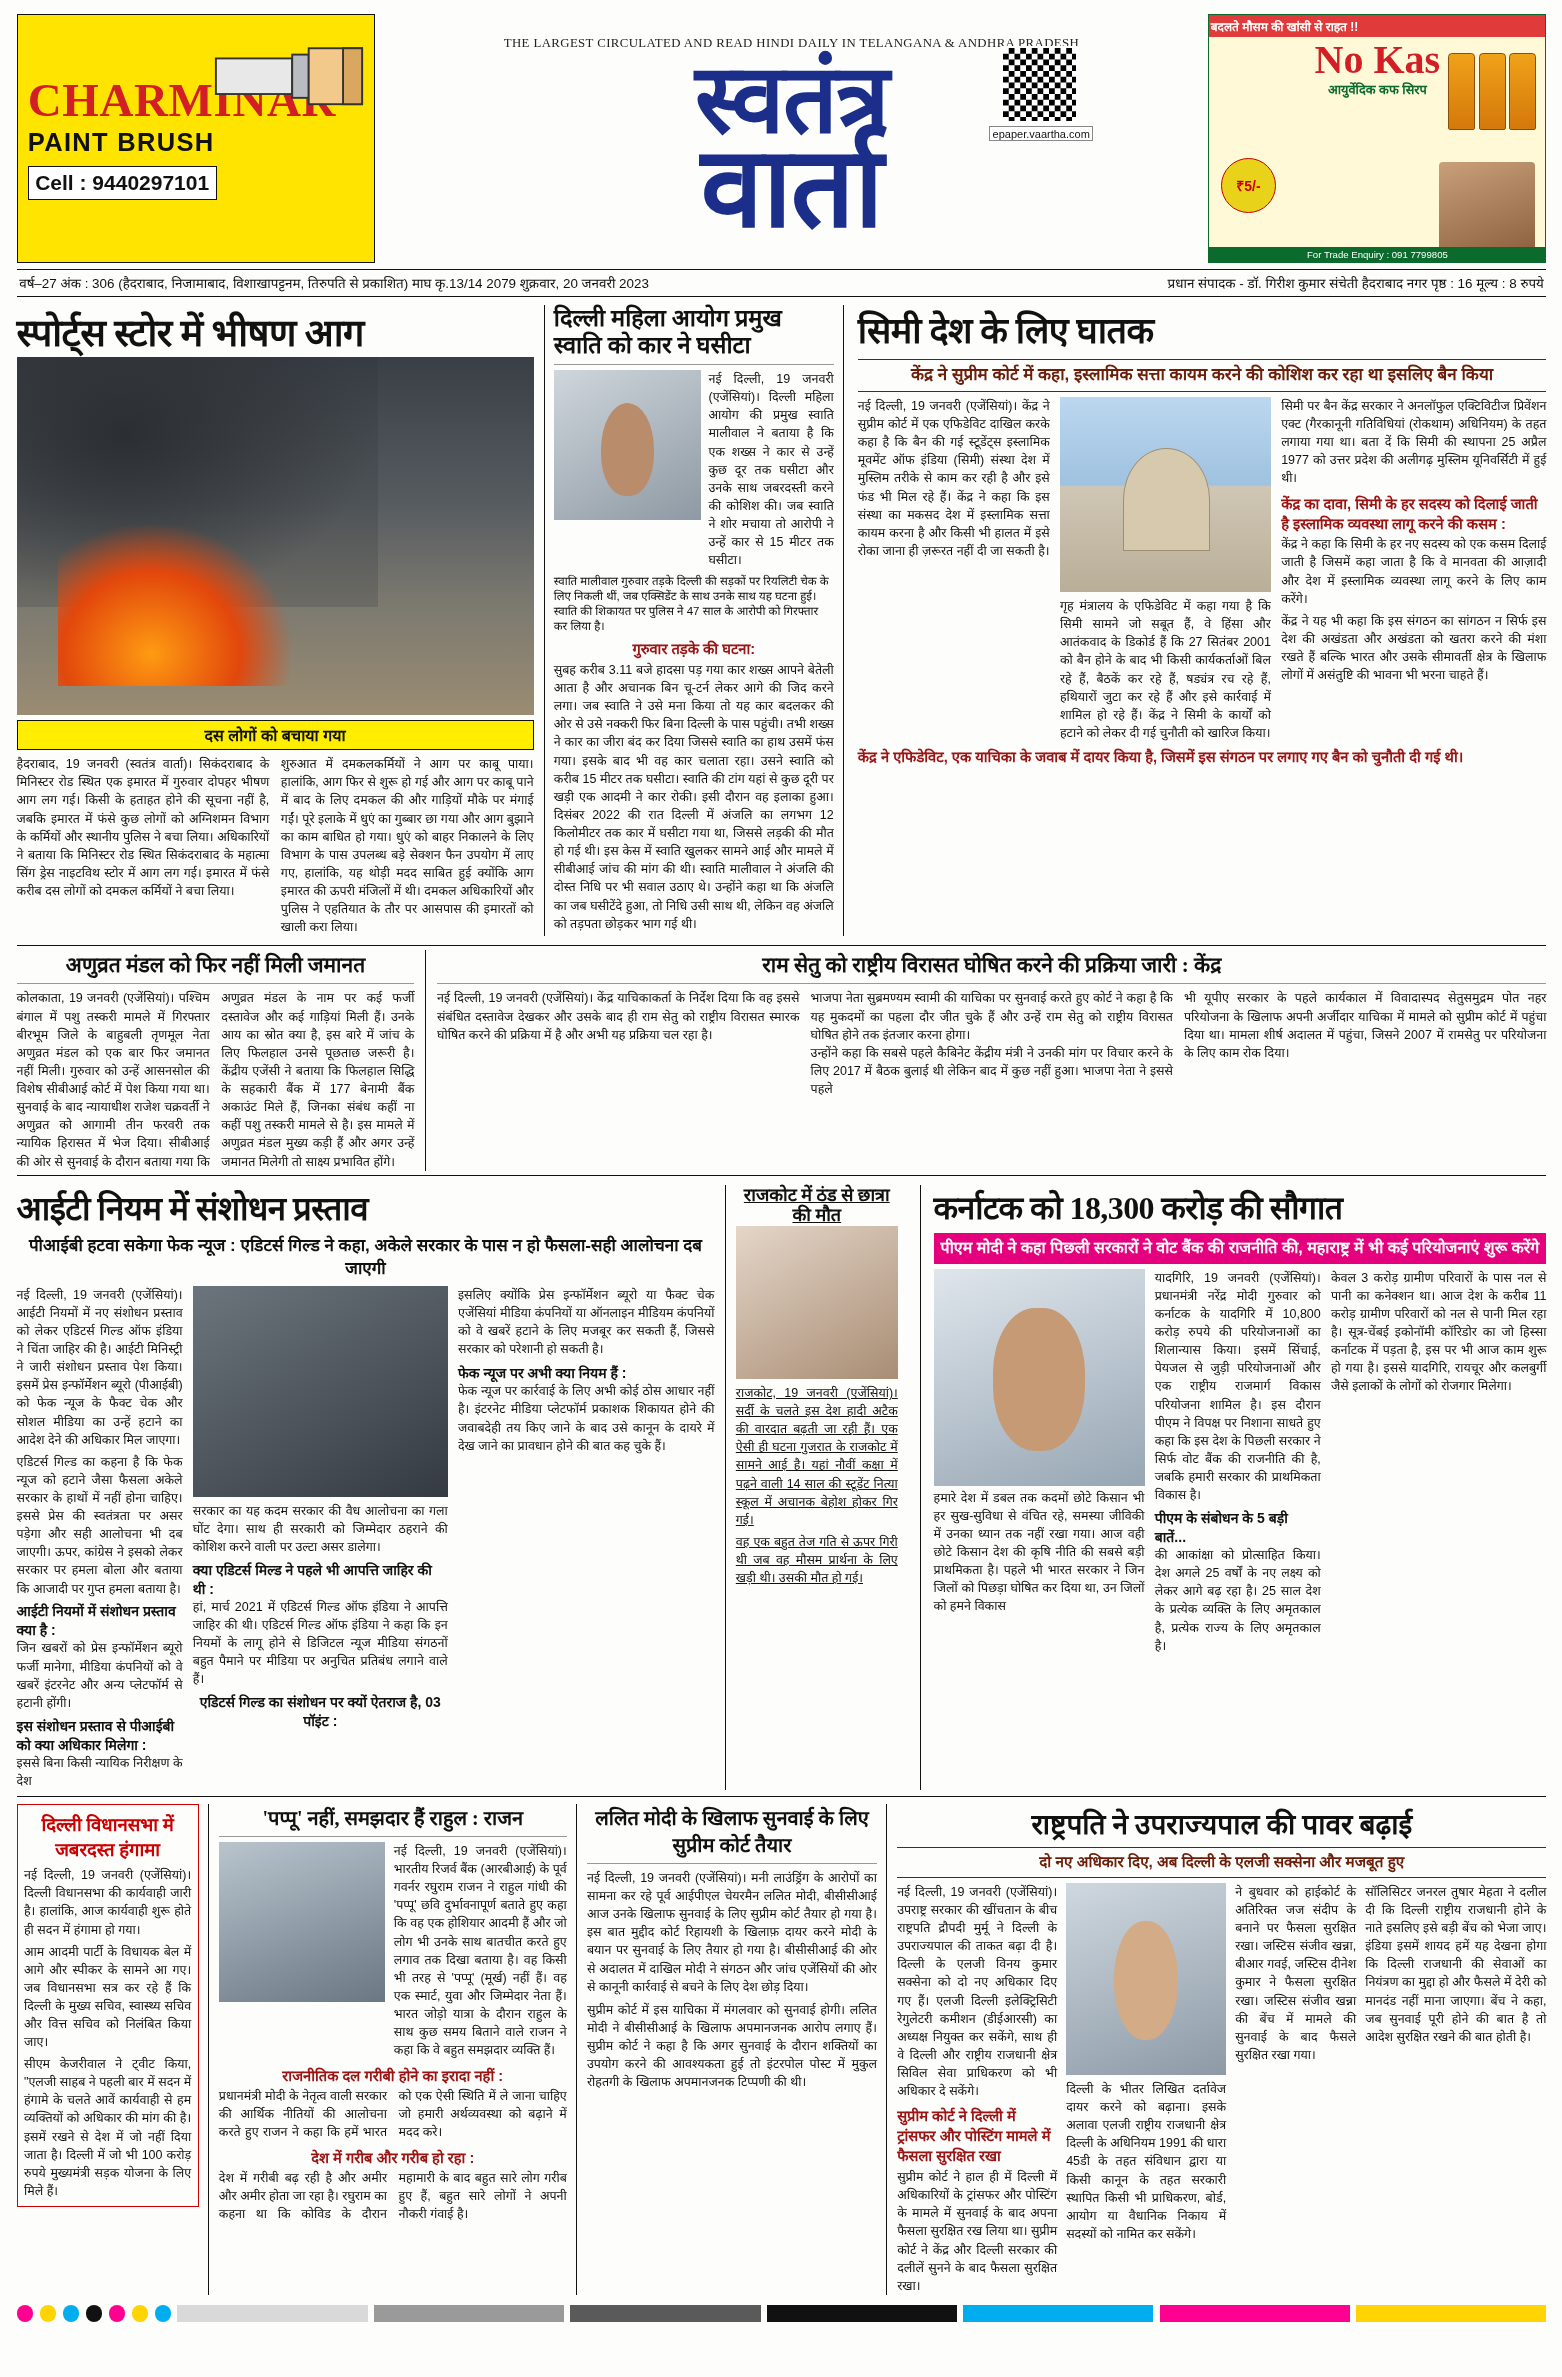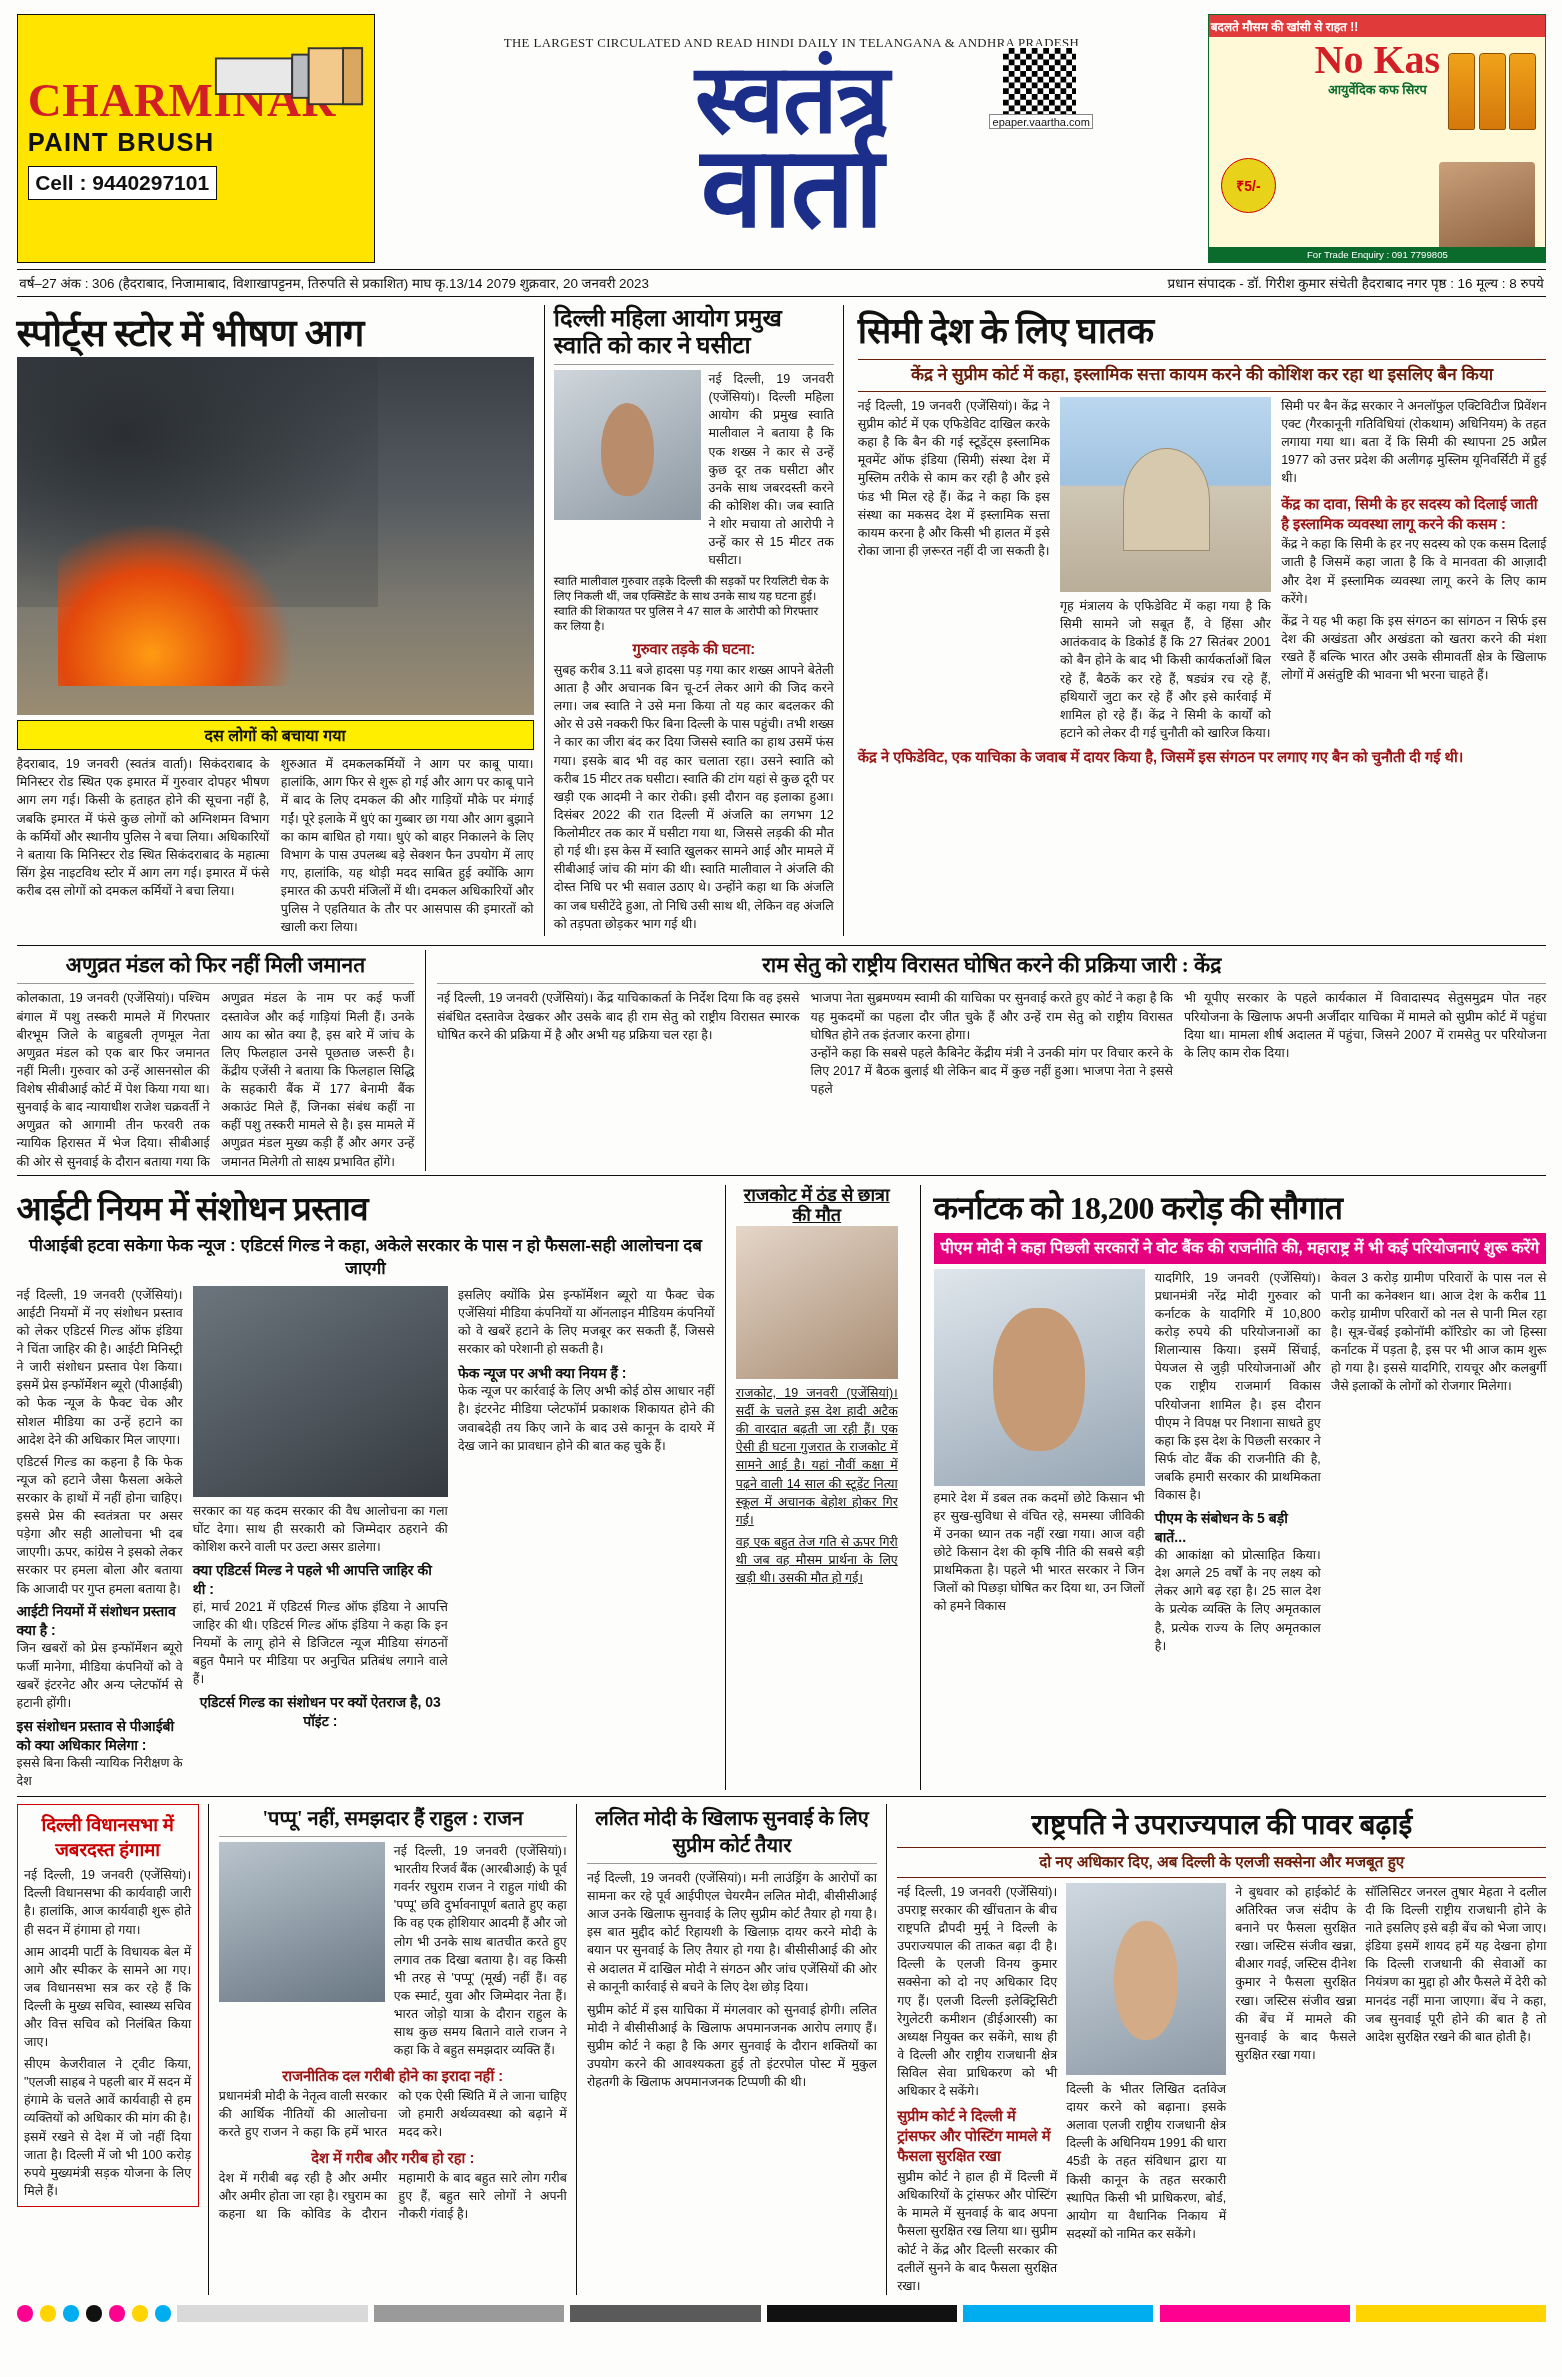--- a/index.html
+++ b/index.html
@@ -36,21 +36,21 @@
   .masthead-center { flex:1; display:flex; flex-direction:column; align-items:center; justify-content:center; position:relative; }
   .tagline { font-family:"Liberation Serif", serif; font-size:12.8px; letter-spacing:0.4px; color:#222; margin-bottom:2.6px; }
   .title-wrap { display:flex; align-items:center; justify-content:center; width:100%; }
   .logo-main {
     font-family:"Liberation Serif", serif; font-weight:bold; color:#1b2f8a;
     font-size:96px; line-height:0.95; text-align:center; letter-spacing:-1.3px;
   }
   .logo-main .l2 { display:block; font-size:112px; margin-top:-10.2px; }
   .qr { width:77px; height:77px; position:absolute; right:121px; top:32px; background:
       repeating-conic-gradient(#000 0% 25%, #fff 0% 50%) 0 0/11.5px 11.5px; border:2.6px solid #fff; }
-  .qr-cap { position:absolute; right:106px; top:100px; font-size:11px; background:#fff; padding:0.6px 2.6px; border:0.6px solid #888; }
+  .qr-cap { position:absolute; right:106px; top:112px; font-size:11px; background:#fff; padding:0.6px 2.6px; border:0.6px solid #888; }
   .ad-right {
     width: 338px; border:1.3px solid #0a6b2d; background:#fff9d8; position:relative; overflow:hidden;
   }
   .ad-right .topbar { background:#e03a3a; color:#fff; font-size:12px; text-align:left; padding:2.6px 1.3px; font-weight:bold; }
   .ad-right .nokas { font-family:"Liberation Serif",serif; font-size:40px; font-weight:bold; color:#d21f26; text-align:center; margin-top:2.6px; line-height:1; }
   .ad-right .nokas-sub { text-align:center; font-size:12.8px; color:#0a6b2d; font-weight:bold; }
   .ad-right .bottles { position:absolute; right:9px; top:38px; display:flex; gap:3.8px; }
   .bottle { width:27px; height:77px; background:linear-gradient(#f0a21a,#d4780b); border-radius:3.8px 3.8px 1.9px 1.9px; border:1.3px solid #8a4e05; }
   .ad-right .lady { position:absolute; right:10.2px; bottom:3.8px; width:96px; height:96px; border-radius:3.8px; background:linear-gradient(160deg,#c9a07a,#8a5e3c); }
   .ad-right .pricetag { position:absolute; left:11.5px; bottom:49px; width:55px; height:55px; border-radius:50%; background:#e8d21a; border:1.9px solid #c00; color:#c00; font-size:14px; font-weight:bold; display:flex; align-items:center; justify-content:center; }
@@ -300,21 +300,21 @@
     </div>
 
     <div class="m2 art">
       <div class="head2" style="font-size:18px; text-align:center;">राजकोट में ठंड से छात्रा की मौत</div>
       <div class="photo girl"></div>
       <div class="body" style="margin-top:5.1px">राजकोट, 19 जनवरी (एजेंसियां)। सर्दी के चलते इस देश हादी अटैक की वारदात बढ़ती जा रही हैं। एक ऐसी ही घटना गुजरात के राजकोट में सामने आई है। यहां नौवीं कक्षा में पढ़ने वाली 14 साल की स्टूडेंट नित्या स्कूल में अचानक बेहोश होकर गिर गई।</div>
       <div class="body" style="margin-top:3.8px">वह एक बहुत तेज गति से ऊपर गिरी थी जब वह मौसम प्रार्थना के लिए खड़ी थी। उसकी मौत हो गई।</div>
     </div>
 
     <div class="m3 art">
-      <div class="head1" style="font-size:32px">कर्नाटक को 18,200 करोड़ की सौगात</div>
+      <div class="head1" style="font-size:32px">कर्नाटक को 18,300 करोड़ की सौगात</div>
       <div class="magenta-box">पीएम मोदी ने कहा पिछली सरकारों ने वोट बैंक की राजनीति की, महाराष्ट्र में भी कई परियोजनाएं शुरू करेंगे</div>
       <div style="display:flex; gap:10.2px;">
         <div style="width:211px;">
           <div class="photo modi"></div>
           <div class="body" style="margin-top:3px">हमारे देश में डबल तक कदमों छोटे किसान भी हर सुख-सुविधा से वंचित रहे, समस्या जीविकी में उनका ध्यान तक नहीं रखा गया। आज वही छोटे किसान देश की कृषि नीति की सबसे बड़ी प्राथमिकता है। पहले भी भारत सरकार ने जिन जिलों को पिछड़ा घोषित कर दिया था, उन जिलों को हमने विकास</div>
         </div>
         <div style="width:166px;">
           <div class="body">यादगिरि, 19 जनवरी (एजेंसियां)। प्रधानमंत्री नरेंद्र मोदी गुरुवार को कर्नाटक के यादगिरि में 10,800 करोड़ रुपये की परियोजनाओं का शिलान्यास किया। इसमें सिंचाई, पेयजल से जुड़ी परियोजनाओं और एक राष्ट्रीय राजमार्ग विकास परियोजना शामिल है। इस दौरान पीएम ने विपक्ष पर निशाना साधते हुए कहा कि इस देश के पिछली सरकार ने सिर्फ वोट बैंक की राजनीति की है, जबकि हमारी सरकार की प्राथमिकता विकास है।</div>
           <div class="kicker" style="margin-top:3.8px">पीएम के संबोधन के 5 बड़ी बातें...</div>
           <div class="body">की आकांक्षा को प्रोत्साहित किया। देश अगले 25 वर्षों के नए लक्ष्य को लेकर आगे बढ़ रहा है। 25 साल देश के प्रत्येक व्यक्ति के लिए अमृतकाल है, प्रत्येक राज्य के लिए अमृतकाल है।</div>

